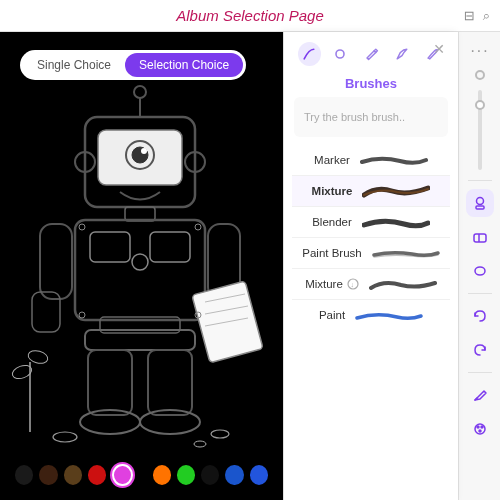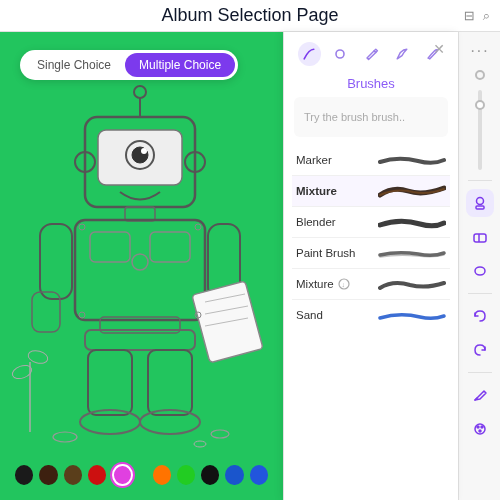--- a/index.html
+++ b/index.html
@@ -16,42 +16,43 @@
       width: 100%;
       height: 32px;
       background: #fff;
       display: flex;
       align-items: center;
       justify-content: center;
       border-bottom: 1px solid #e0e0e0;
       position: relative;
     }
     .header-title {
-      font-size: 18px;
-      color: #0f172a;
+      font-size: 15px;
+      color: #be185d;
+      font-style: italic;
     }
     .header-icons {
       position: absolute;
       right: 10px;
       display: flex;
       gap: 8px;
     }
 
     
     .main {
       display: flex;
       width: 500px;
       height: 468px;
     }
 
     
     .canvas-area {
       flex: 1;
       position: relative;
-      background: #22c55e;
+      background: #000000;
       overflow: hidden;
     }
 
     
     .choice-bar {
       position: absolute;
       top: 18px;
       left: 20px;
       display: flex;
       background: #fff;
@@ -154,21 +155,21 @@
       color: #9b7fe8;
       cursor: pointer;
     }
     .brush-type-icon.active-icon {
       background: #ede9fe;
     }
 
     .brushes-title {
       text-align: center;
       font-size: 13px;
-      font-weight: 400;
+      font-weight: 700;
       color: #8b5cf6;
       padding: 4px 0 6px;
     }
 
     .try-brush-area {
       margin: 0 10px 8px;
       height: 40px;
       background: #f9f9f9;
       border-radius: 6px;
       display: flex;
@@ -181,21 +182,21 @@
     }
 
     .brushes-list {
       flex: 1;
       overflow-y: auto;
       padding: 0 8px;
     }
     .brush-item {
       display: flex;
       align-items: center;
-      justify-content: space-between;
+      justify-content: center;
       padding: 6px 4px;
       border-bottom: 1px solid #f0f0f0;
       cursor: pointer;
       gap: 8px;
     }
     .brush-item.selected .brush-name {
       font-weight: 700;
     }
     .brush-name {
       font-size: 11.5px;
@@ -302,21 +303,21 @@
     <span style="font-size:13px;color:#888;cursor:pointer;">⌕</span>
   </div>
 </div>
 
 <div class="main">
 
   <div class="canvas-area">
 
     <div class="choice-bar">
       <button class="choice-btn inactive">Single Choice</button>
-      <button class="choice-btn active">Multiple Choice</button>
+      <button class="choice-btn active">Selection Choice</button>
     </div>
 
     <div class="robot-illustration">
       <svg viewBox="0 0 260 400" class="robot-svg" xmlns="http://www.w3.org/2000/svg">
 
         <rect x="75" y="55" width="110" height="90" rx="12" fill="none" stroke="#555" stroke-width="2.5"></rect>
 
         <line x1="130" y1="55" x2="130" y2="35" stroke="#555" stroke-width="2"></line>
         <circle cx="130" cy="30" r="6" fill="none" stroke="#555" stroke-width="2"></circle>
 
@@ -478,21 +479,21 @@
           </svg>
         </span>
         <div class="brush-preview">
           <svg class="stroke-svg" viewBox="0 0 68 16">
             <path d="M2 12 Q15 4 32 9 Q48 13 66 7" stroke="#333" stroke-width="4" fill="none" stroke-linecap="round" opacity="0.85"></path>
           </svg>
         </div>
       </div>
 
       <div class="brush-item" style="border-bottom:none;">
-        <span class="brush-name">Sand</span>
+        <span class="brush-name">Paint</span>
         <div class="brush-preview">
           <svg class="stroke-svg" viewBox="0 0 68 16">
             <path d="M2 11 Q22 5 42 10 Q55 13 66 9" stroke="#1a55cc" stroke-width="3.5" fill="none" stroke-linecap="round" opacity="0.85"></path>
           </svg>
         </div>
       </div>
 
     </div>
   </div>
 

